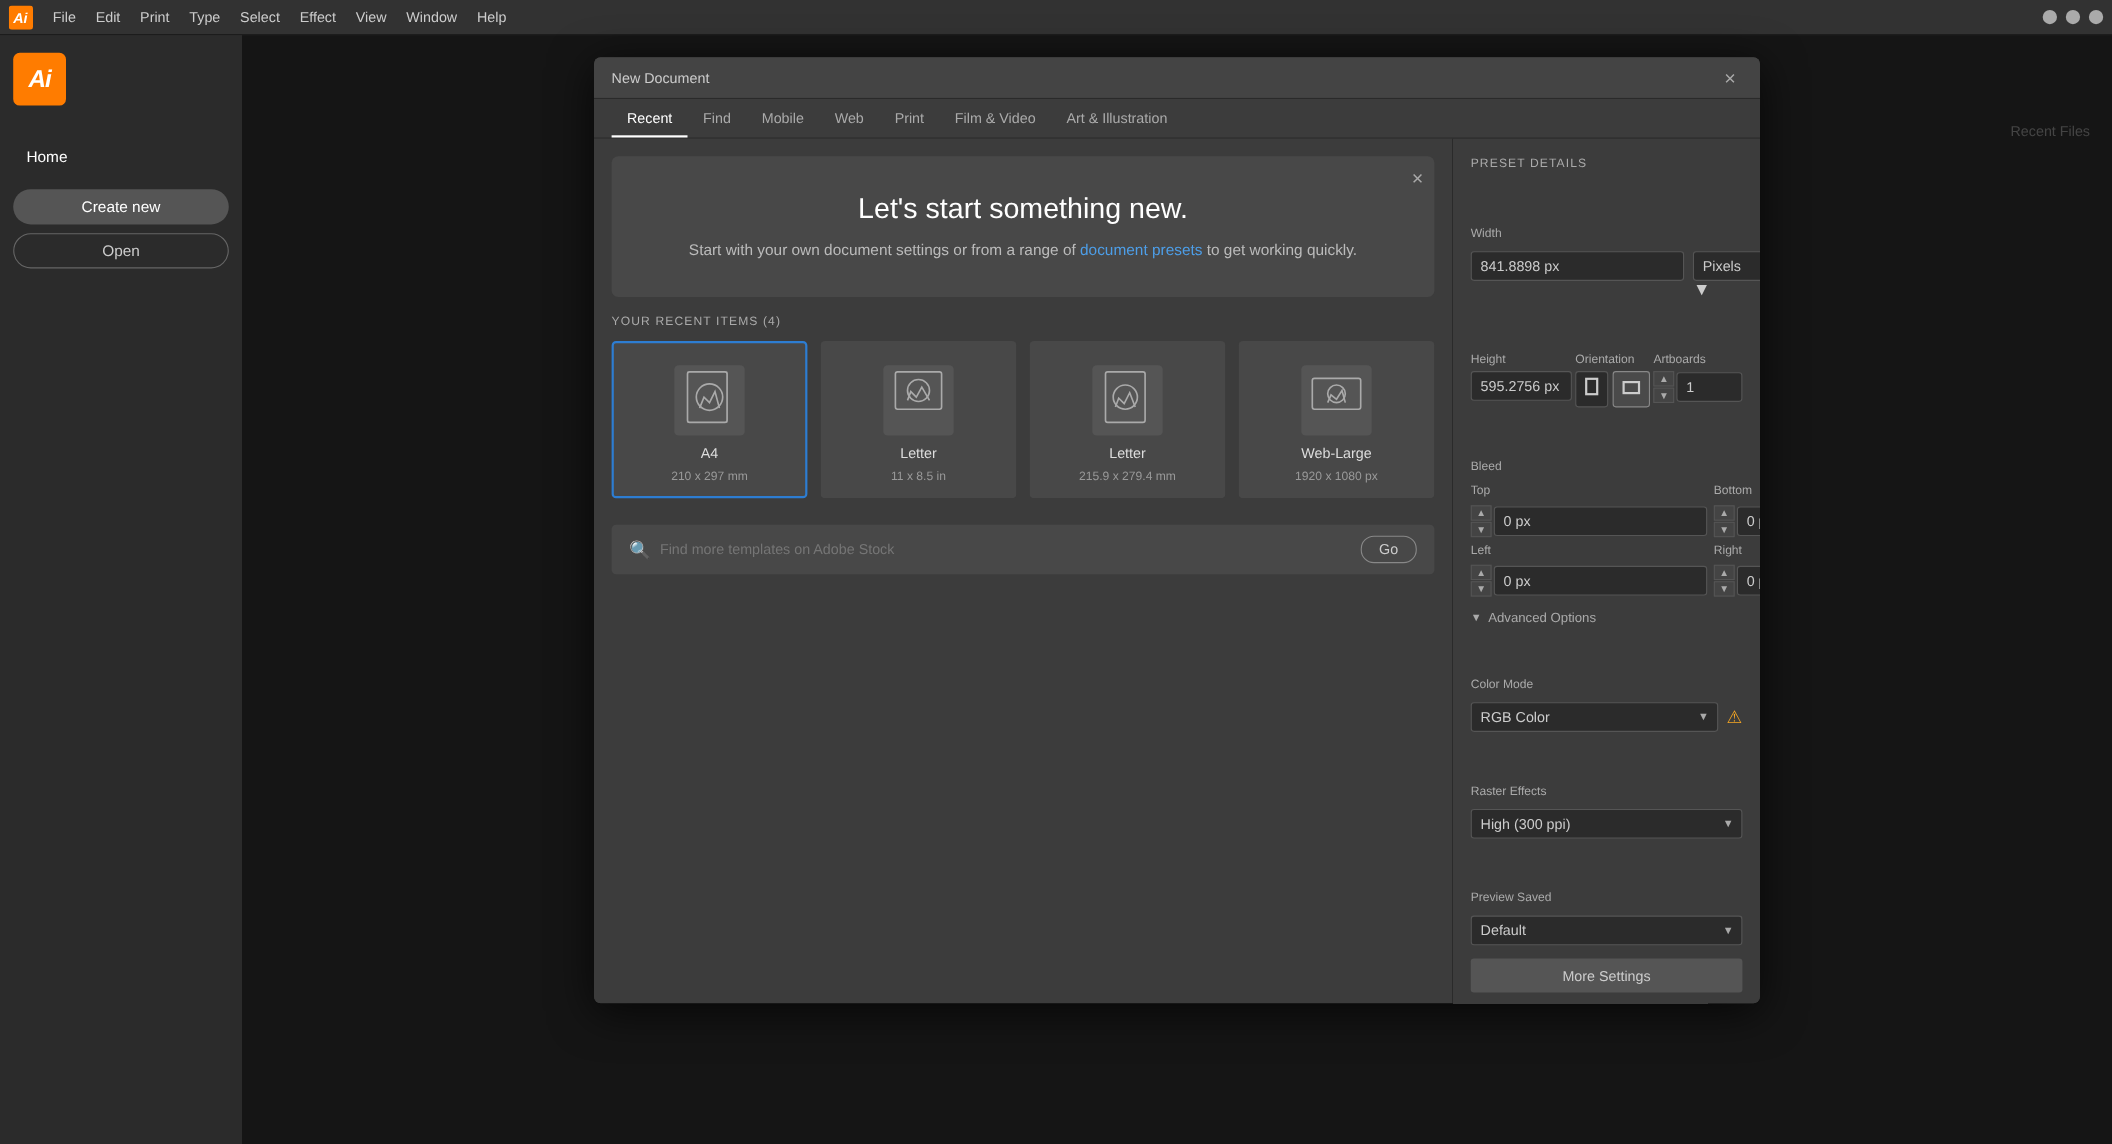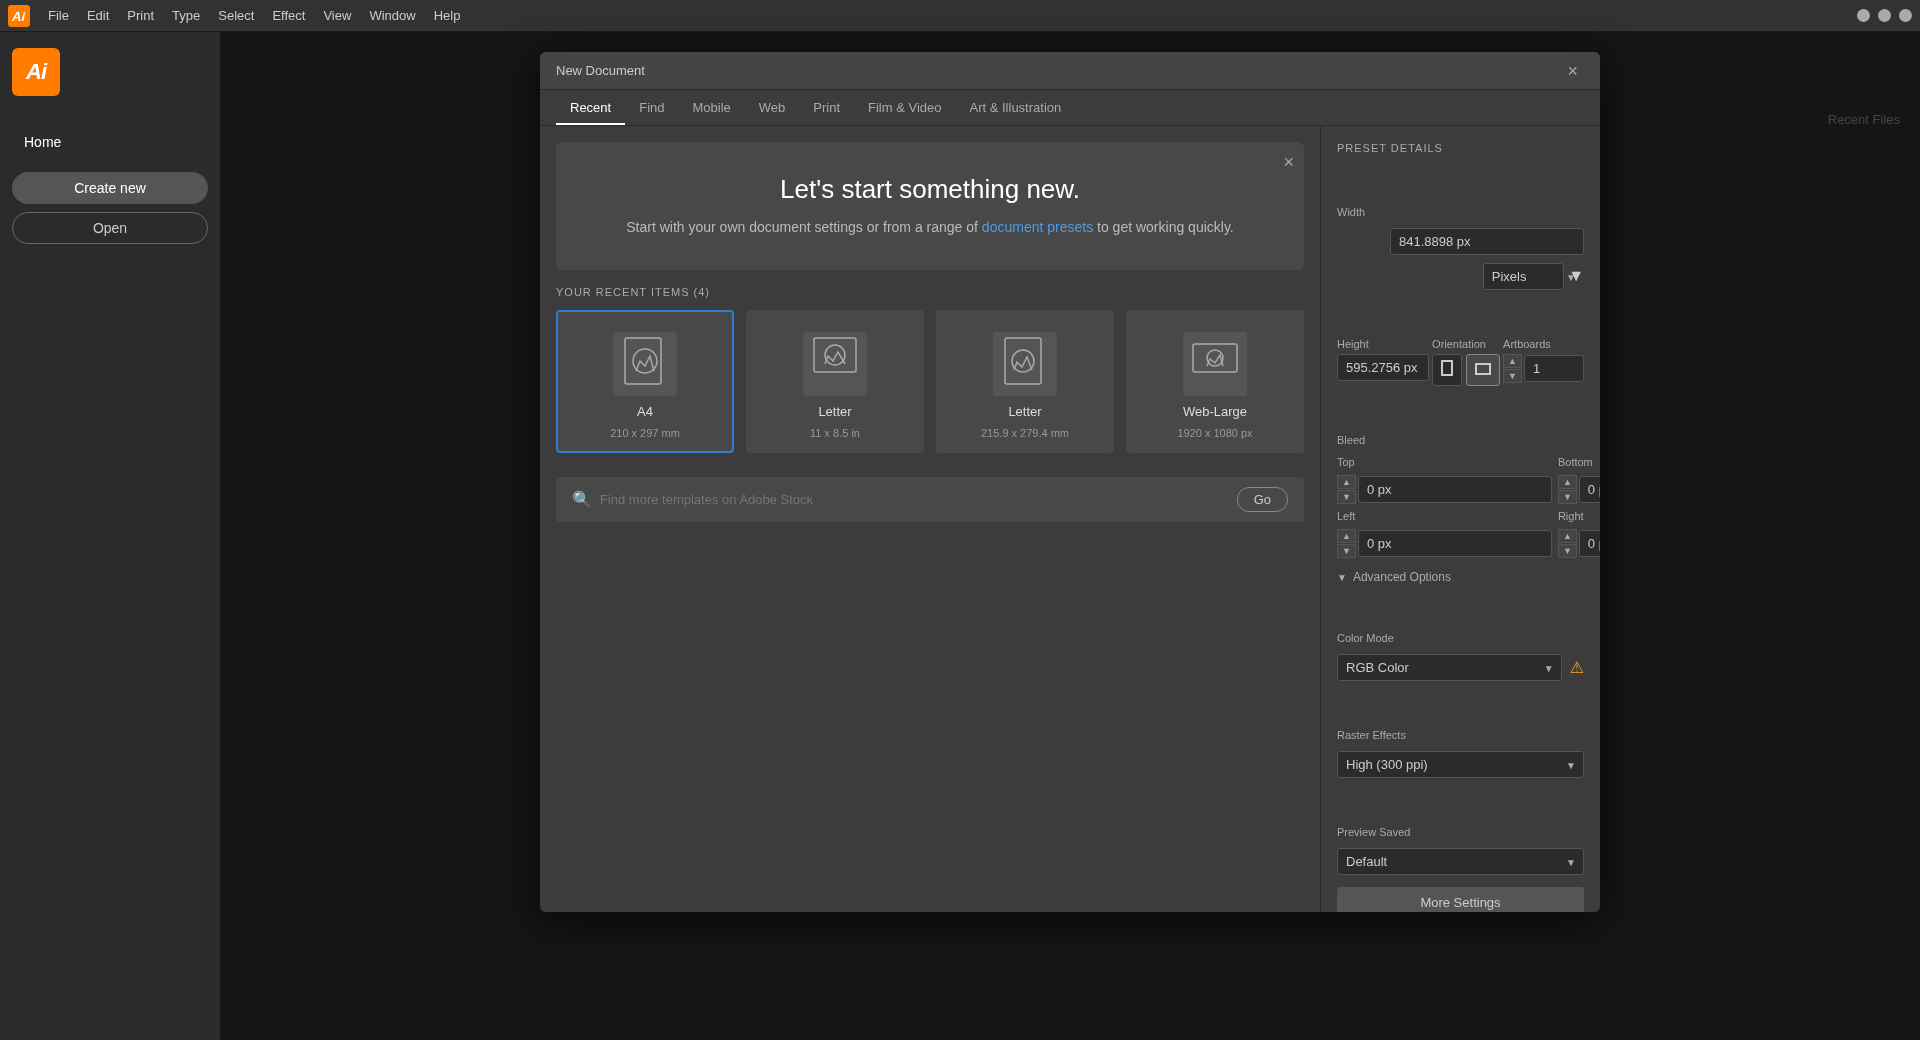--- a/index.html
+++ b/index.html
@@ -349,23 +349,22 @@
       text-transform: uppercase;
       margin-bottom: 4px;
     }
     .preset-field-label {
       font-size: 11px;
       color: #aaa;
       margin-bottom: 4px;
     }
     .preset-row {
       display: flex;
-      align-items: flex-end;
+      align-items: flex-start;
       gap: 8px;
-      flex-direction: column;
     }
     .preset-input {
       background: #2b2b2b;
       border: 1px solid #555;
       color: #ccc;
       font-size: 13px;
       padding: 5px 8px;
       border-radius: 3px;
       outline: none;
       flex: 1;

